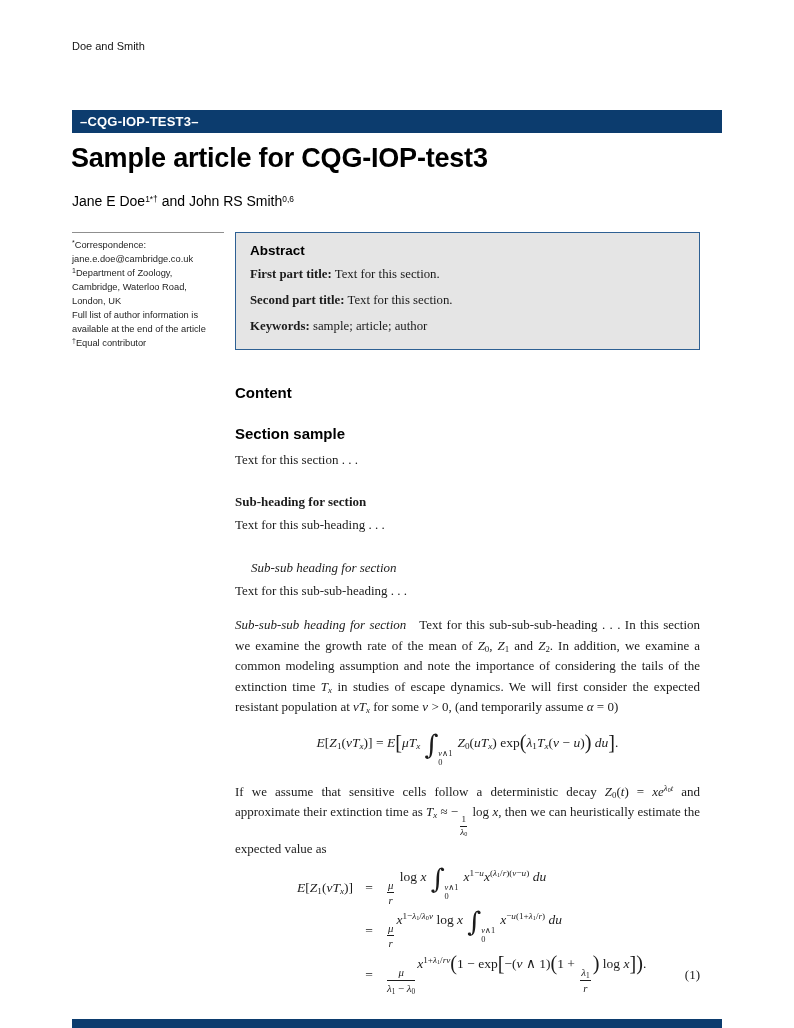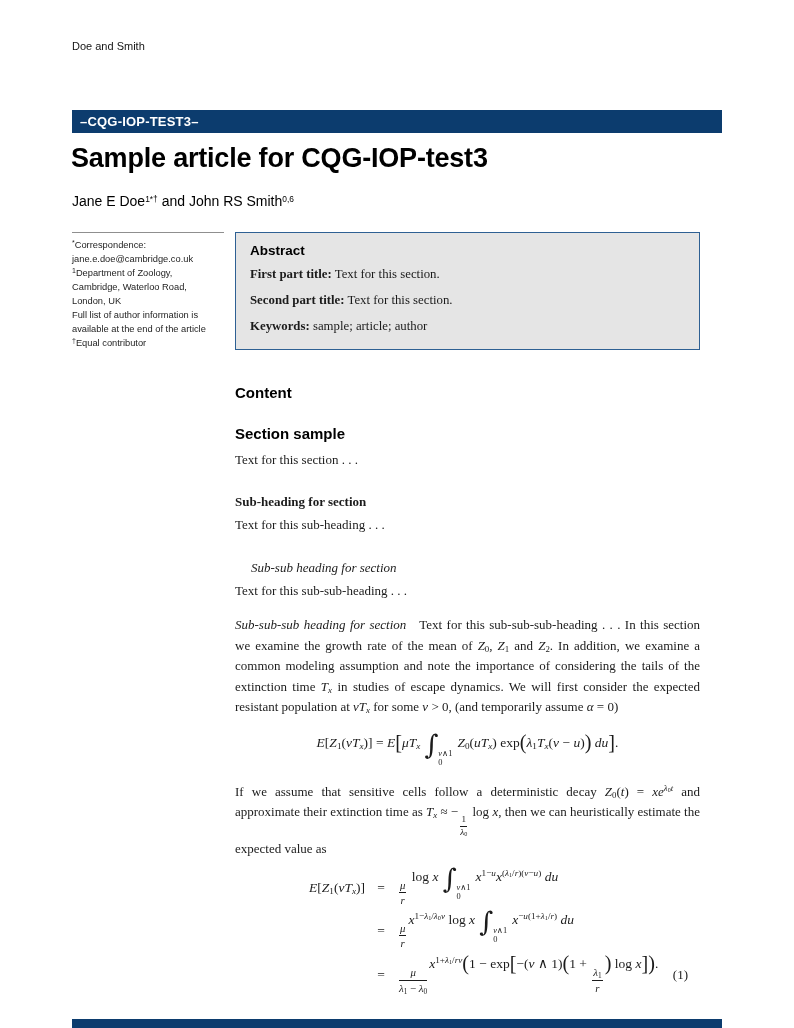--- a/index.html
+++ b/index.html
@@ -101,21 +101,21 @@
     vertical-align:-1.1em; margin-right:5px; text-align:left;
   }
   .frac {
     display:inline-flex; flex-direction:column; text-align:center;
     font-size:0.8em; line-height:1.3; vertical-align:-0.75em; margin:0 2px;
   }
   .frac > span:first-child { border-bottom:1px solid currentColor; padding:0 1px; }
   .frac.fsmall { font-size:0.7em; vertical-align:-0.6em; }
 
   .eqalign { margin-top:10px; font-size:13.5px; }
-  .eqrow { display:flex; align-items:center; margin:5px 12px; position:relative; white-space:nowrap; }
+  .eqrow { display:flex; align-items:center; margin:5px 0; position:relative; white-space:nowrap; }
   .eqrow .lhs { width:118px; text-align:right; flex:none; }
   .eqrow .rel { width:32px; text-align:center; flex:none; }
   .eqrow .rhs { flex:1; text-align:left; }
   .eqrow .eqnum { position:absolute; right:0; top:50%; transform:translateY(-50%); font-size:13px; }
 
   
   .footer-bar {
     position:absolute; top:1019px; left:72px; width:650px; height:9px;
     background:var(--navy);
   }

